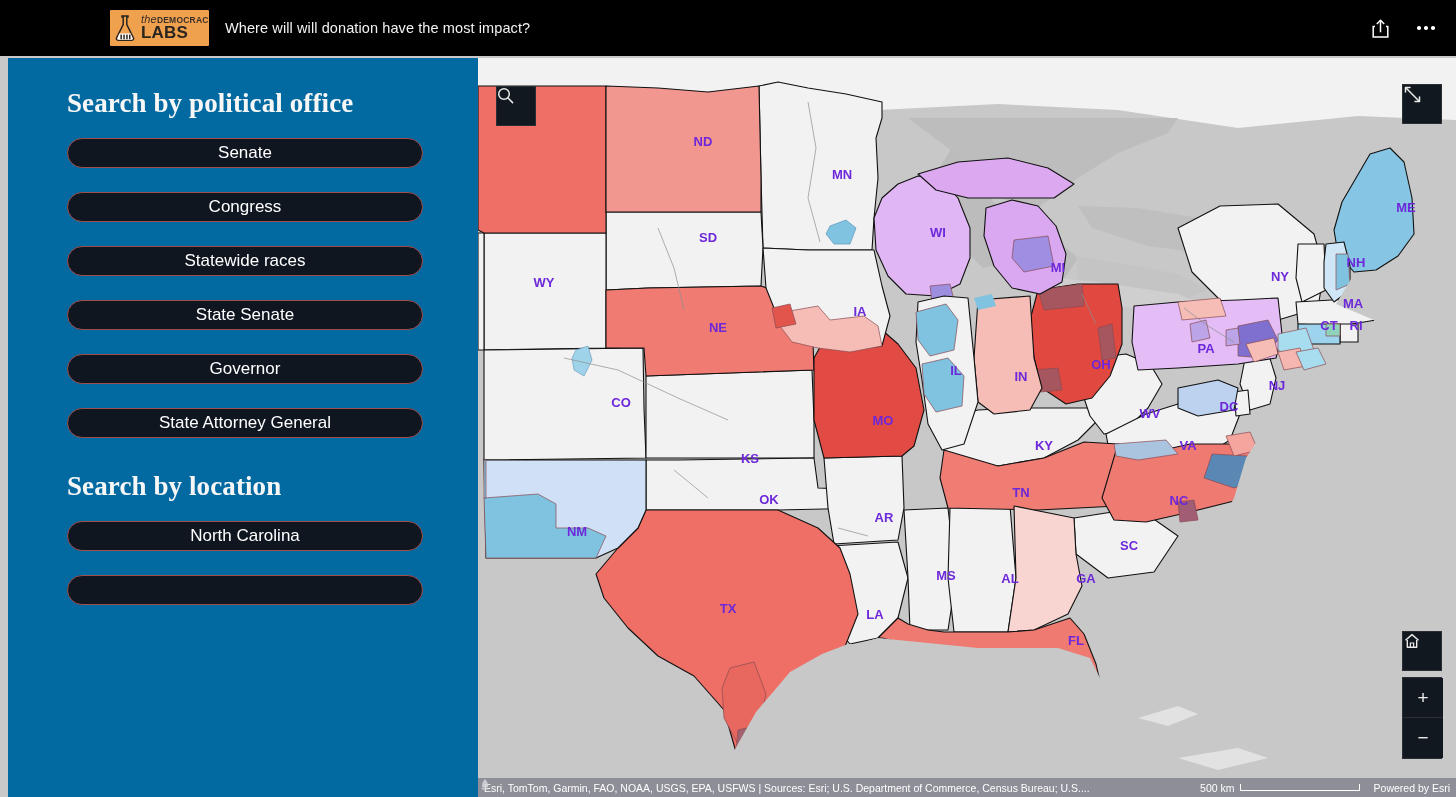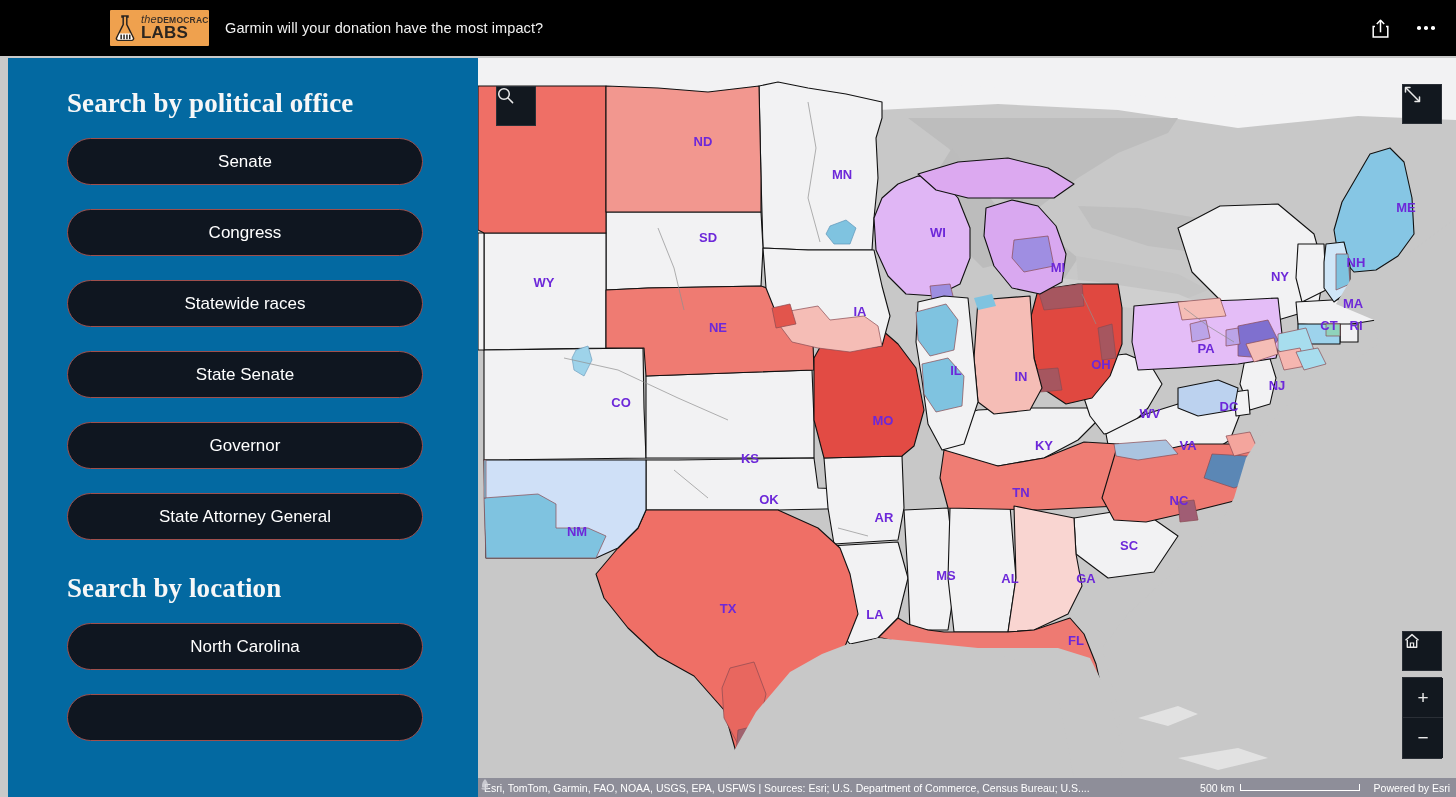--- a/index.html
+++ b/index.html
@@ -41,21 +41,21 @@
     position:absolute; left:8px; top:58px; width:470px; height:739px;
     background:#0369a1; padding:30px 59px 0 59px; overflow:hidden; z-index:30;
   }
   .sb-heading{
     font-family:"Liberation Serif", serif;
     font-weight:bold; font-size:27px; color:#f7f7f7;
     letter-spacing:.1px; margin-bottom:19px;
   }
   .sb-heading.second{ margin-top:33px; }
   .pill{
-    width:356px; height:47px; border:1px solid #9f4f4c; border-radius:24px;
+    width:356px; height:30px; border:1px solid #9f4f4c; border-radius:24px;
     background:#0f1620; color:#ffffff; font-size:17px;
     display:flex; align-items:center; justify-content:center;
     margin-bottom:24px; cursor:pointer; user-select:none;
   }
 
   
   .map{
     position:absolute; left:478px; top:58px; width:978px; height:739px;
     background:#c8c8c8; overflow:hidden; z-index:10;
   }
@@ -108,21 +108,21 @@
           <rect x="13.2" y="19.6" width="1.5" height="4.6" fill="#2b2520"></rect>
           <rect x="16.0" y="19.6" width="1.5" height="4.6" fill="#2b2520"></rect>
         </svg>
       </div>
       <div class="logo-words">
         <div class="logo-line1"><span class="the">the</span><span>DEMOCRACY</span></div>
         <div class="logo-line2">LABS</div>
       </div>
     </div>
 
-    <div class="header-title">Garmin will your donation have the most impact?</div>
+    <div class="header-title">Where will will donation have the most impact?</div>
 
     <div class="header-actions">
       <div class="hdr-btn">
         <svg width="17" height="19" viewBox="0 0 17 19">
           <path d="M3 7.5 H1.2 V18 H15.8 V7.5 H14" fill="none" stroke="#fff" stroke-width="1.5"></path>
           <path d="M8.5 13.3 V1.4" fill="none" stroke="#fff" stroke-width="1.5"></path>
           <path d="M4.8 5 L8.5 1.2 L12.2 5" fill="none" stroke="#fff" stroke-width="1.5" stroke-linejoin="round"></path>
         </svg>
       </div>
       <div class="hdr-btn">

